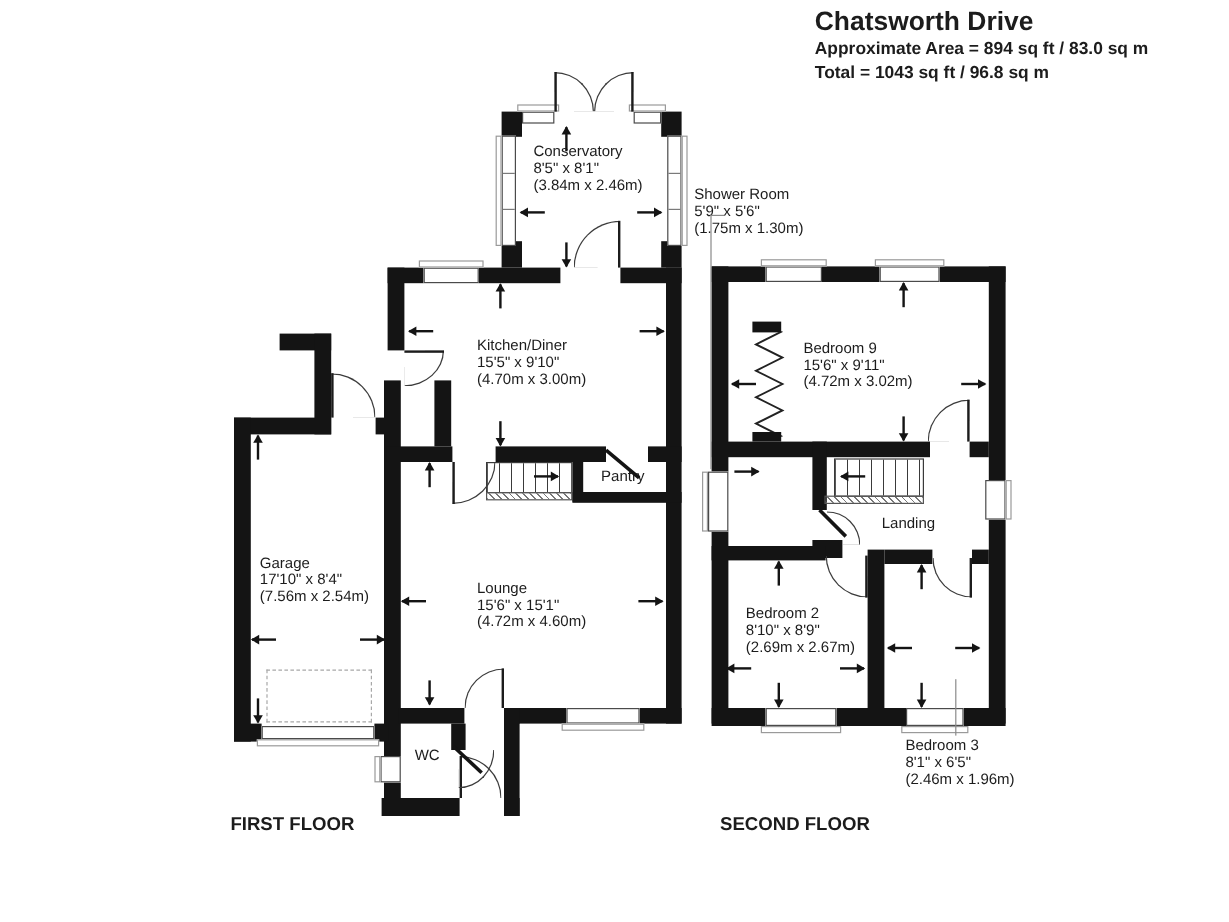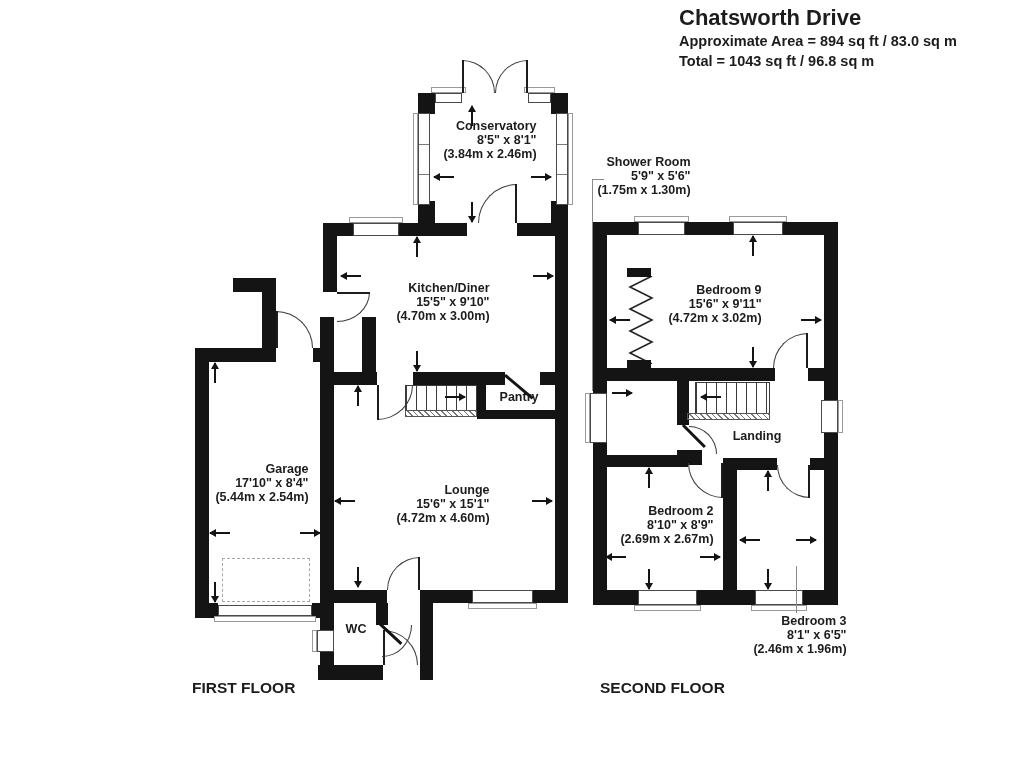--- a/index.html
+++ b/index.html
@@ -17,21 +17,21 @@
   .diag{position:absolute;background:#141414;transform-origin:0 0;}
   .stairs{position:absolute;box-sizing:border-box;border:1px solid #3a3a3a;
     background-image:repeating-linear-gradient(to right,#3a3a3a 0 1px,transparent 1px 10px);}
   .hatch{position:absolute;box-sizing:border-box;border:1px solid #555;
     background-image:repeating-linear-gradient(45deg,#777 0 1px,transparent 1px 4px);}
   .stem{position:absolute;background:#141414;}
   .head{position:absolute;width:0;height:0;}
   .dashrect{position:absolute;border:1px dashed #a8a8a8;box-sizing:border-box;}
   .leader{position:absolute;background:#8a8a8a;}
   .zz{position:absolute;}
-  .rlabel{position:absolute;transform:translateX(-50%);text-align:right;font-weight:bold;
+  .rlabel{position:absolute;transform:translateX(-50%);text-align:left;font-weight:normal;
     font-size:12.5px;line-height:14px;white-space:nowrap;display:flex;flex-direction:column;}
   .caption{position:absolute;font-weight:bold;font-size:15.5px;white-space:nowrap;}
   #titleblock{position:absolute;left:632px;top:5px;margin-left:47px;}
   #titleblock .t{font-weight:bold;font-size:22px;line-height:26px;white-space:nowrap;}
   #titleblock .s{font-weight:bold;font-size:14.5px;line-height:20px;white-space:nowrap;}
 </style>
 </head>
 <body>
 
 <div id="plan">
@@ -57,30 +57,30 @@
       <span>Pantry</span>
     </div>
     <div class="rlabel" style="left:443px;top:483px;">
       <span>Lounge</span>
       <span>15'6" x 15'1"</span>
       <span>(4.72m x 4.60m)</span>
     </div>
     <div class="rlabel" style="left:262px;top:462px;">
       <span>Garage</span>
       <span>17'10" x 8'4"</span>
-      <span>(5.44m x 2.54m)</span>
+      <span>(7.56m x 2.54m)</span>
     </div>
     <div class="rlabel" style="left:356px;top:622px;">
       <span>WC</span>
     </div>
     <div class="caption" style="left:192px;top:679px;">FIRST FLOOR</div>
   </div>
 
   <div>
-    <div class="rlabel" style="left:644px;top:155px;">
+    <div class="rlabel" style="left:624px;top:155px;">
       <span>Shower Room</span>
       <span>5'9" x 5'6"</span>
       <span>(1.75m x 1.30m)</span>
     </div>
     <div class="rlabel" style="left:715px;top:283px;">
       <span>Bedroom 9</span>
       <span>15'6" x 9'11"</span>
       <span>(4.72m x 3.02m)</span>
     </div>
     <div class="rlabel" style="left:757px;top:429px;">

